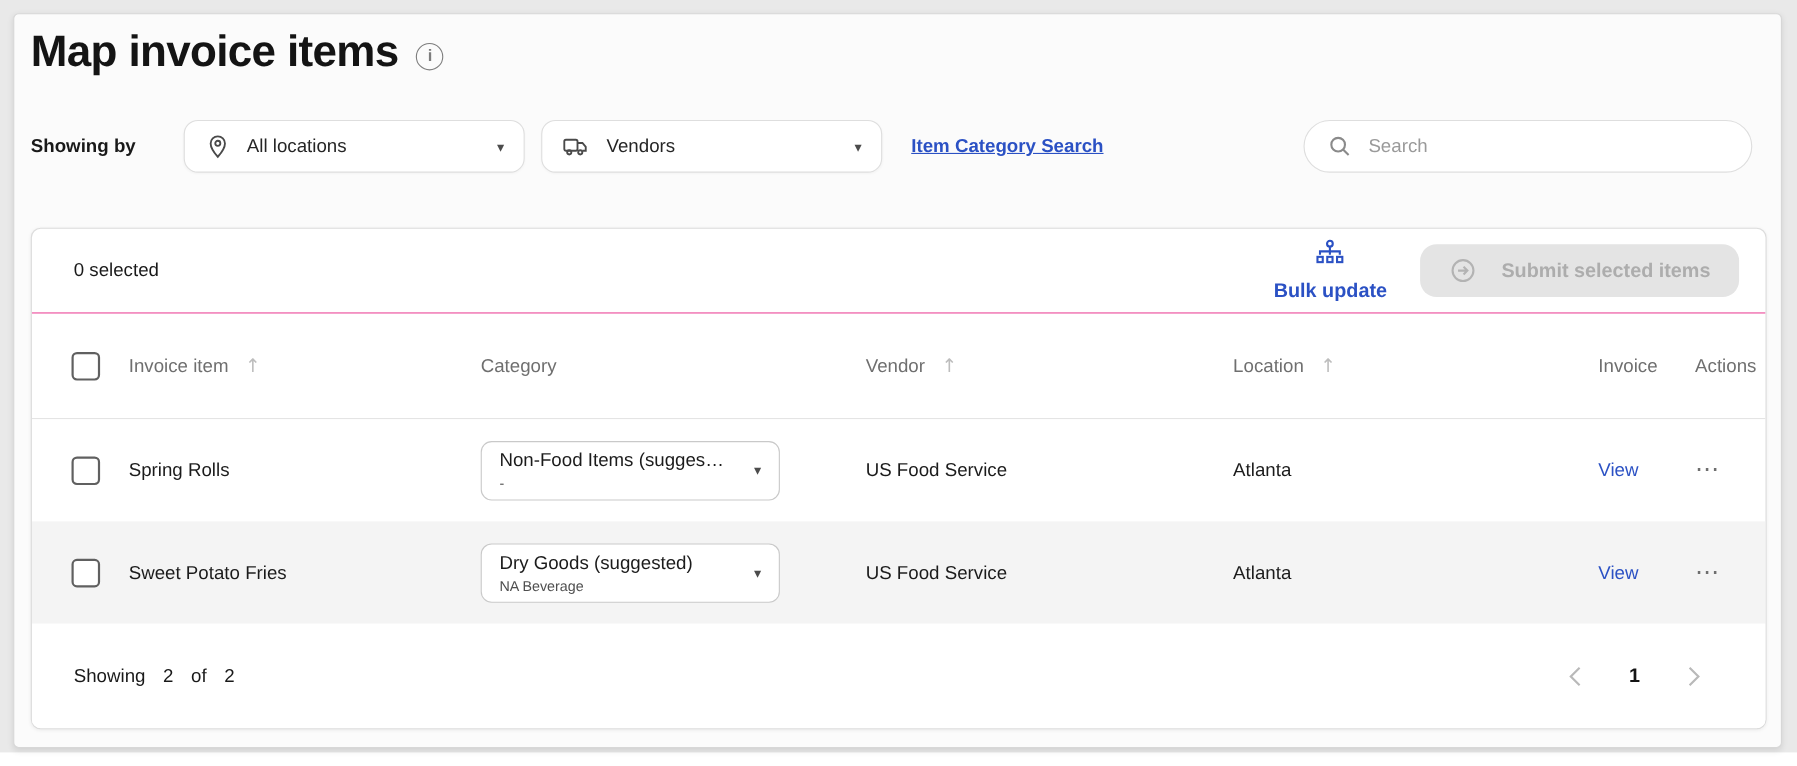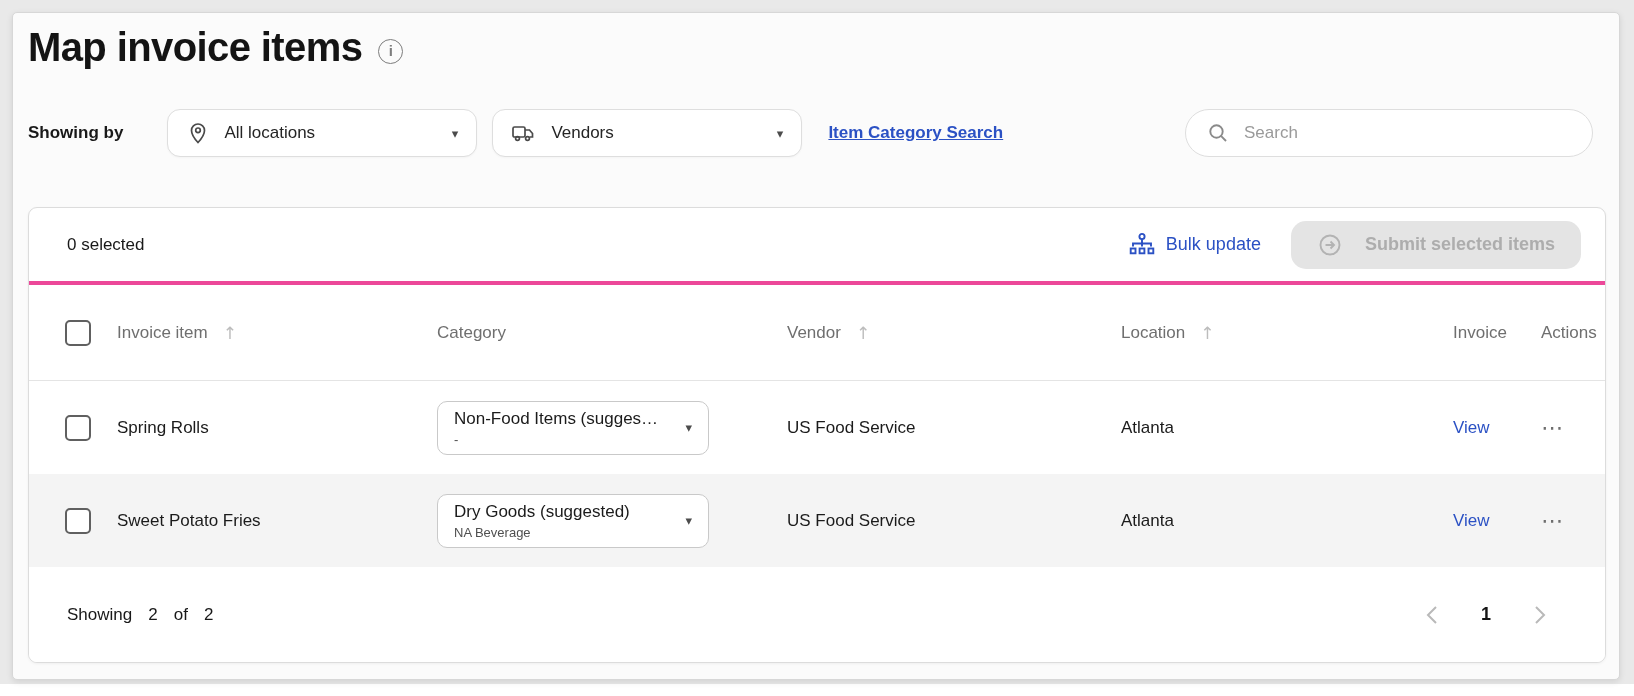--- a/index.html
+++ b/index.html
@@ -49,24 +49,24 @@
     font-family:"Liberation Sans", sans-serif;
   }
   .search-box input::placeholder { color:#9a9a9a; }
 
   
   .card {
     margin:50px 15px 0 15px; width:1578px; height:456px; background:#fff;
     border:1px solid #dcdcdc; border-radius:9px; box-shadow:0 1px 3px rgba(0,0,0,.05);
     display:flex; flex-direction:column; overflow:hidden;
   }
-  .toolbar { height:77px; flex:0 0 auto; border-bottom:4px solid #ec4899; display:flex; align-items:center; padding:0 24px 0 38px;justify-content:space-between; }
+  .toolbar { height:77px; flex:0 0 auto; border-bottom:1px solid #ec4899; display:flex; align-items:center; padding:0 24px 0 38px;justify-content:space-between; }
   .selected-count { font-size:17px; color:#191919; }
   .toolbar-right { margin-left:auto; display:flex; align-items:center; gap:30px; }
-  .bulk-update { display:flex; align-items:center; gap:11px; color:#2b51c4; font-size:18px; font-weight:400; cursor:pointer; }
+  .bulk-update { display:flex; align-items:center; gap:11px; color:#2b51c4; font-size:18px; font-weight:700; cursor:pointer;flex-direction:column; }
   .submit-btn {
     height:48px; border:none; border-radius:15px; background:#e4e4e4; color:#adadad;
     font-size:18px; font-weight:700; display:flex; align-items:center; gap:22px;
     padding:0 26px; font-family:"Liberation Sans", sans-serif; cursor:not-allowed;
   }
 
   .grid-row {
     display:grid; grid-template-columns:64px 320px 350px 334px 332px 88px 1fr;
     align-items:center; padding:0 24px;
   }

